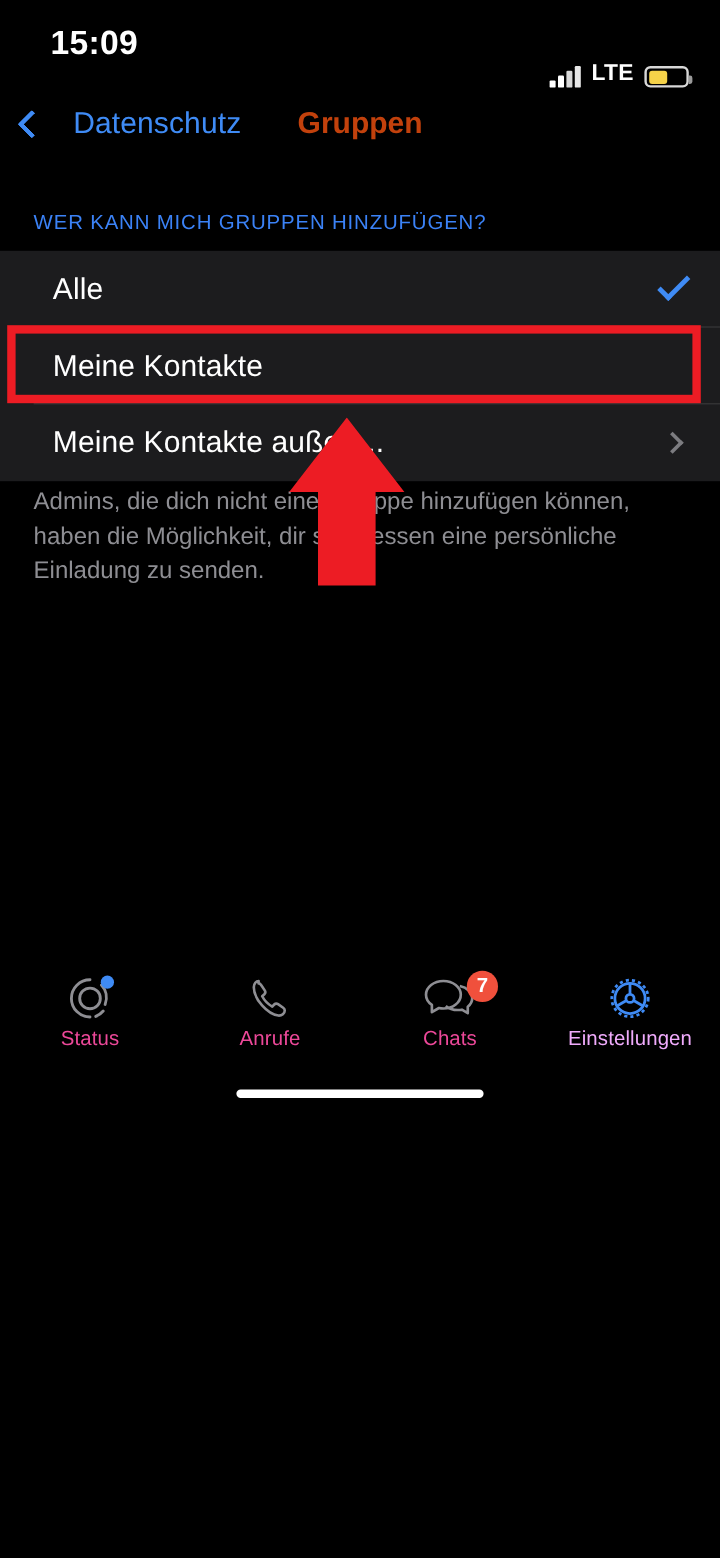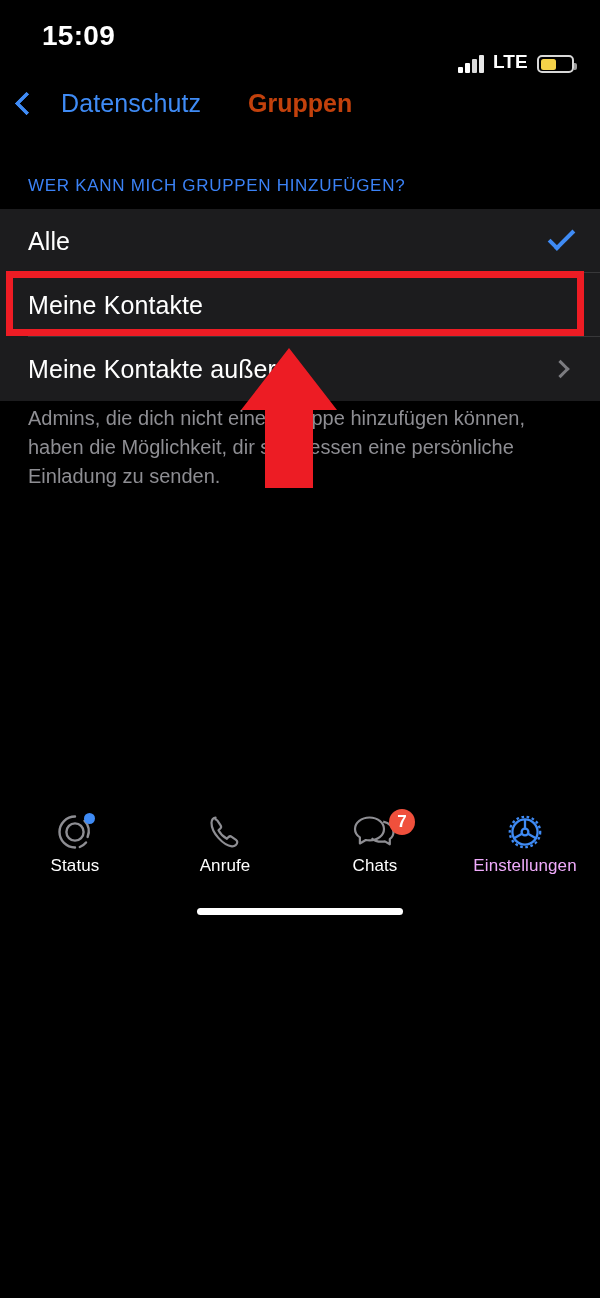--- a/index.html
+++ b/index.html
@@ -37,21 +37,21 @@
                transform:rotate(45deg); margin-top:0px; border-radius:1.5px; }
   .nav-back-label { font-size:25px; color:#3f8bf5; letter-spacing:.1px; }
   .nav-title { position:absolute; left:248px; top:0; height:54px; display:flex; align-items:center;
                font-size:25px; font-weight:700; color:#c2410c; }
 
   
   .sec-header { position:absolute; top:176px; left:28px; font-size:17px; color:#3b82f6; letter-spacing:.7px; }
 
   
   .list { position:absolute; top:209px; left:0; width:600px; background:#1c1c1e; }
-  .row { position:relative; height:64px; display:flex; align-items:center; padding:0 28px; cursor:pointer; }
+  .row { position:relative; height:64px; display:flex; align-items:center; padding:0 44px; cursor:pointer; }
   .row-label { font-size:25px; color:#fff; letter-spacing:.1px; }
   .row-sep { position:absolute; left:28px; right:0; bottom:0; height:1px; background:#38383a; }
   .check { position:absolute; right:32px; top:50%; transform:translateY(-50%) rotate(45deg);
            width:13px; height:26px; border-right:4px solid #3f8bf5; border-bottom:4px solid #3f8bf5;
            margin-top:-4px; }
   .chev-right { position:absolute; right:33px; top:50%; width:13px; height:13px;
                 border-right:3.5px solid #7c7c80; border-top:3.5px solid #7c7c80;
                 transform:translateY(-50%) rotate(45deg); }
 
   
@@ -63,21 +63,21 @@
             border:7px solid #ed1c24; pointer-events:none; }
 
   
   .arrow { position:absolute; left:240px; top:348px; width:98px; height:142px; pointer-events:none; }
 
   
   .tabbar { position:absolute; bottom:46px; left:0; width:600px; height:78px; display:flex; }
   .tab { flex:1; display:flex; flex-direction:column; align-items:center; justify-content:flex-start;
          cursor:pointer; position:relative; padding-top:4px; }
   .tab-ico { height:40px; display:flex; align-items:center; justify-content:center; position:relative; }
-  .tab-label { font-size:17px; color:#ffffff; margin-top:4px; letter-spacing:.1px; }
+  .tab-label { font-size:17px; color:#ec4899; margin-top:4px; letter-spacing:.1px; }
   .tab.active .tab-label { color:#f0abfc; }
   .badge { position:absolute; top:-3px; right:-16px; min-width:26px; height:26px; padding:0 6px;
            background:#f0503c; color:#fff; border-radius:13px; font-size:17px; font-weight:600;
            display:flex; align-items:center; justify-content:center; }
   .status-dot { position:absolute; top:1px; right:1px; width:11px; height:11px; border-radius:50%; background:#3f8bf5; }
 
   
   .home-ind { position:absolute; bottom:17px; left:50%; transform:translateX(-50%);
               width:206px; height:7px; background:#fff; border-radius:4px; }
 </style>

